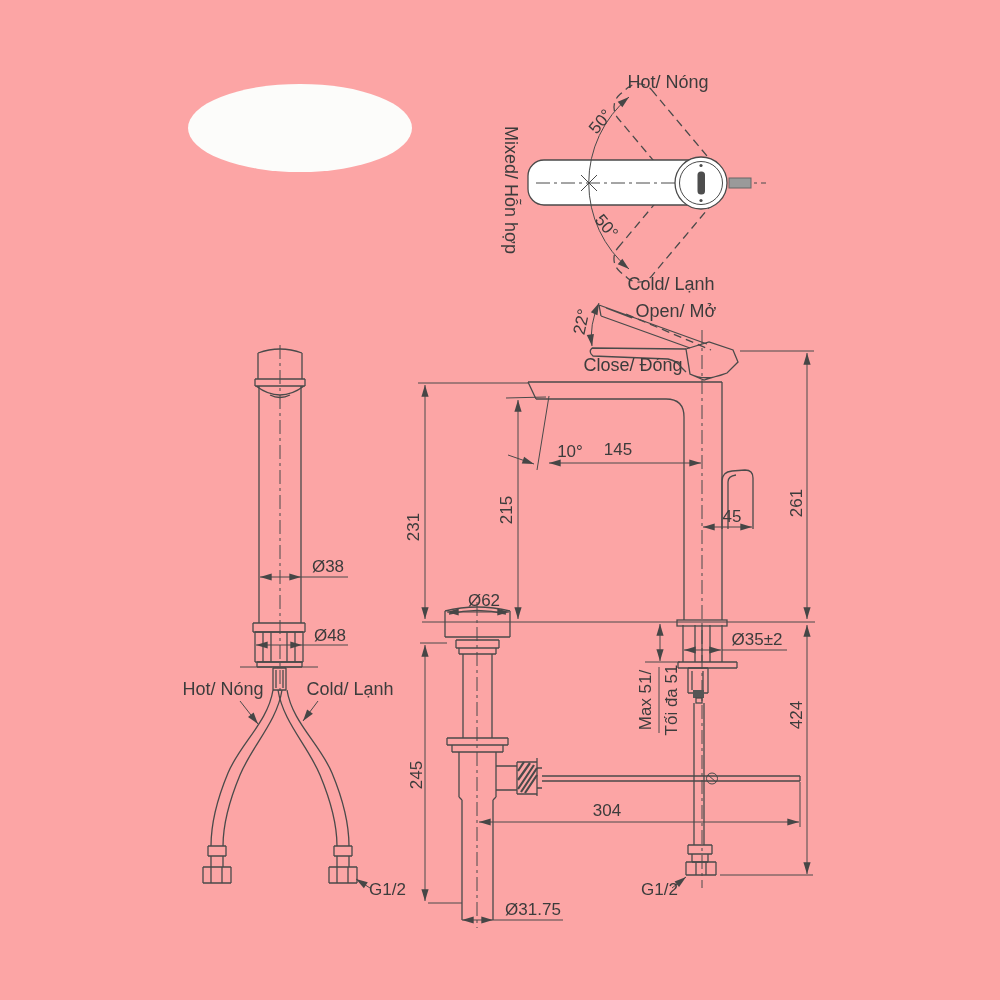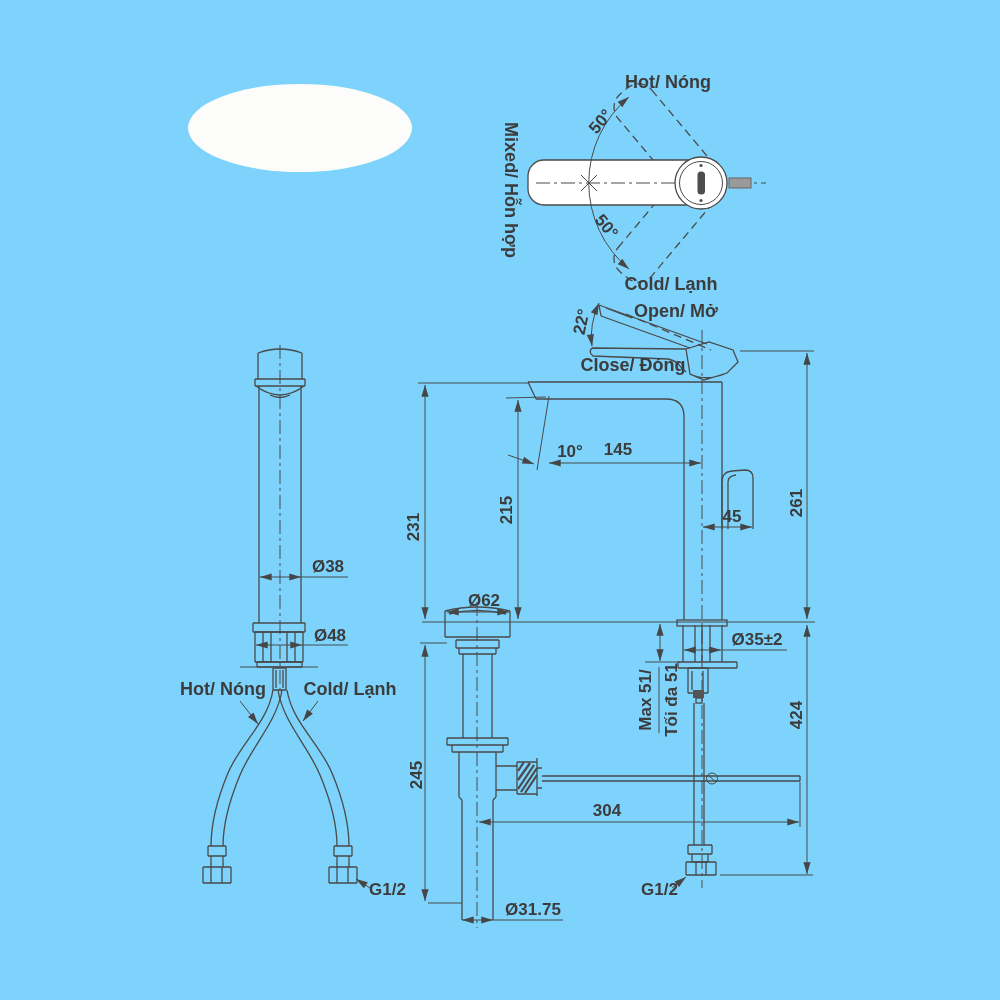--- a/index.html
+++ b/index.html
@@ -1,16 +1,16 @@
 <!DOCTYPE html>
 <html><head>
 <meta charset="utf-8">
 <style>
   html,body{margin:0;padding:0;background:#ffffff;}
-  .stage{width:1000px;height:1000px;position:relative;background:#7dd3fc;overflow:hidden;font-weight:bold;}
+  .stage{width:1000px;height:1000px;position:relative;background:#fca5a5;overflow:hidden;}
   svg{position:absolute;left:0;top:0;}
   svg text{font-family:"Liberation Sans","DejaVu Sans",sans-serif;fill:#3c3c3c;}
   .ln{stroke:#4a4a4a;stroke-width:1.3;fill:none;}
   .thin{stroke:#4a4a4a;stroke-width:1;fill:none;}
   .dim{stroke:#4a4a4a;stroke-width:1;fill:none;}
   .cl{stroke:#4a4a4a;stroke-width:1;fill:none;stroke-dasharray:14 4 3 4;}
   .dash{stroke:#4a4a4a;stroke-width:1.3;fill:none;stroke-dasharray:8 5;}
   .lbl{font-size:18px;}
   .num{font-size:17px;}
   .whitefill{fill:#ffffff;}

